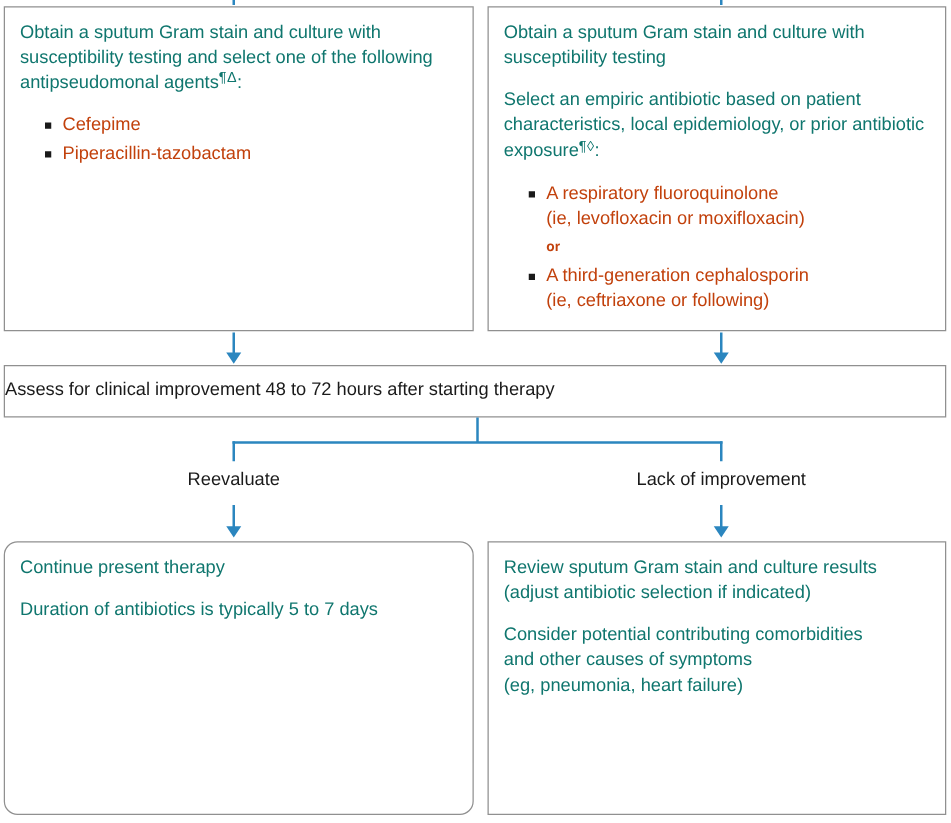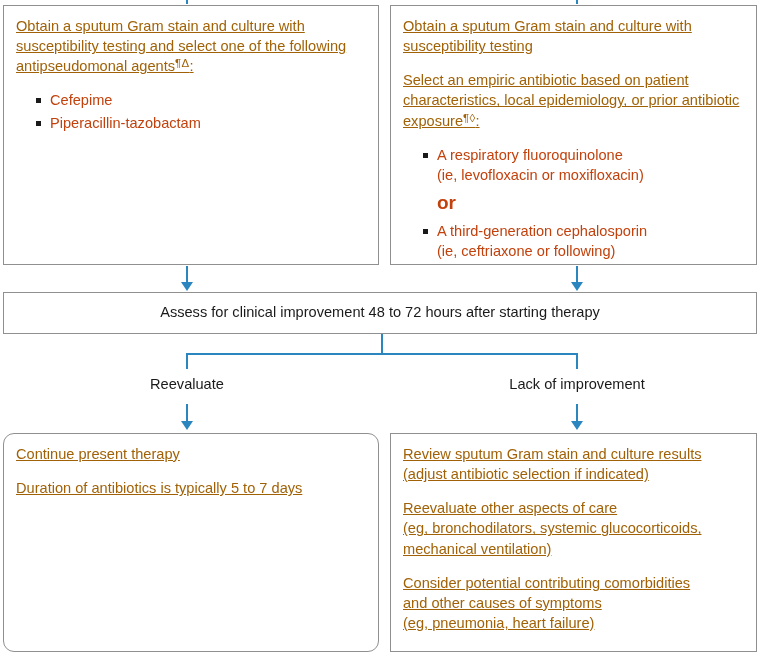--- a/index.html
+++ b/index.html
@@ -24,30 +24,28 @@
   .node-box {
     position: absolute;
     box-sizing: border-box;
     border: 1px solid #909090;
     background: #ffffff;
     padding: 10px 12px 8px 12px;
   }
   .node-box.center-text {
     display: flex;
     align-items: center;
-    justify-content: center;
     padding: 0;
   }
 
   .para {
     font-size: 14.6px;
     line-height: 1.38;
     margin: 0 0 14px 0;
-    color: #a16207;
-    text-decoration: underline;
+    color: #0f766e;
   }
   .para:last-child { margin-bottom: 0; }
 
   .center-line {
     font-size: 14.6px;
     line-height: 1.35;
     color: #1a1a1a;
     text-align: center;
   }
 
@@ -73,21 +71,21 @@
     width: 5px;
     height: 5px;
     background: #1a1a1a;
   }
   ul.bullets li.no-bullet {
     padding-left: 14px;
   }
   ul.bullets li.no-bullet::before { display: none; }
   .or-word {
     font-weight: bold;
-    font-size: 19px;
+    font-size: 11px;
     display: inline-block;
     margin: 3px 0 3px 0;
   }
   .sub-line { display: block; }
 
   sup.ref {
     font-size: 11.5px;
     vertical-align: 0.38em;
     line-height: 0;
     letter-spacing: 0.3px;
@@ -181,24 +179,19 @@
     <p class="para">Continue present therapy</p>
     <p class="para">Duration of antibiotics is typically 5 to 7 days</p>
   </div>
 
   <div class="node-box" style="left:390px; top:433px; width:367px; height:219px;">
     <p class="para">
       <span class="sub-line">Review sputum Gram stain and culture results</span>
       <span class="sub-line">(adjust antibiotic selection if indicated)</span>
     </p>
     <p class="para">
-      <span class="sub-line">Reevaluate other aspects of care</span>
-      <span class="sub-line">(eg, bronchodilators, systemic glucocorticoids,</span>
-      <span class="sub-line">mechanical ventilation)</span>
-    </p>
-    <p class="para">
       <span class="sub-line">Consider potential contributing comorbidities</span>
       <span class="sub-line">and other causes of symptoms</span>
       <span class="sub-line">(eg, pneumonia, heart failure)</span>
     </p>
   </div>
 
 </div>
 
 </body></html>

